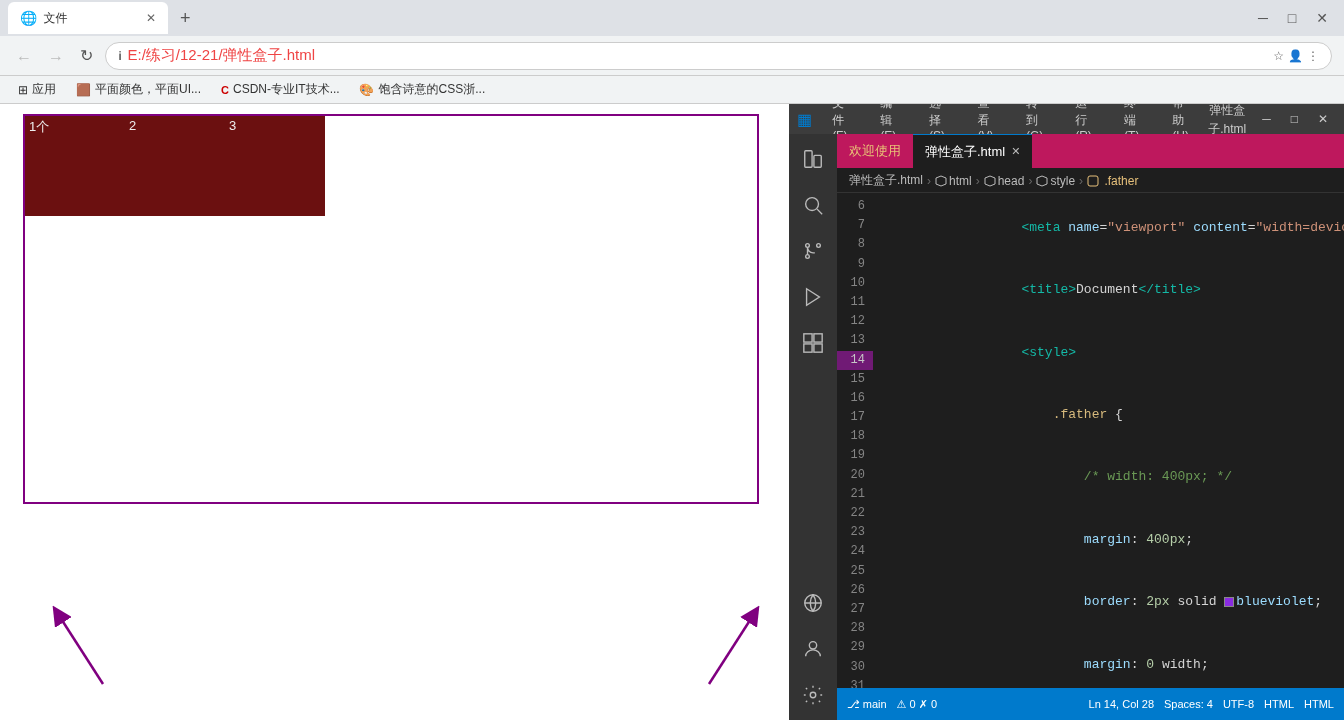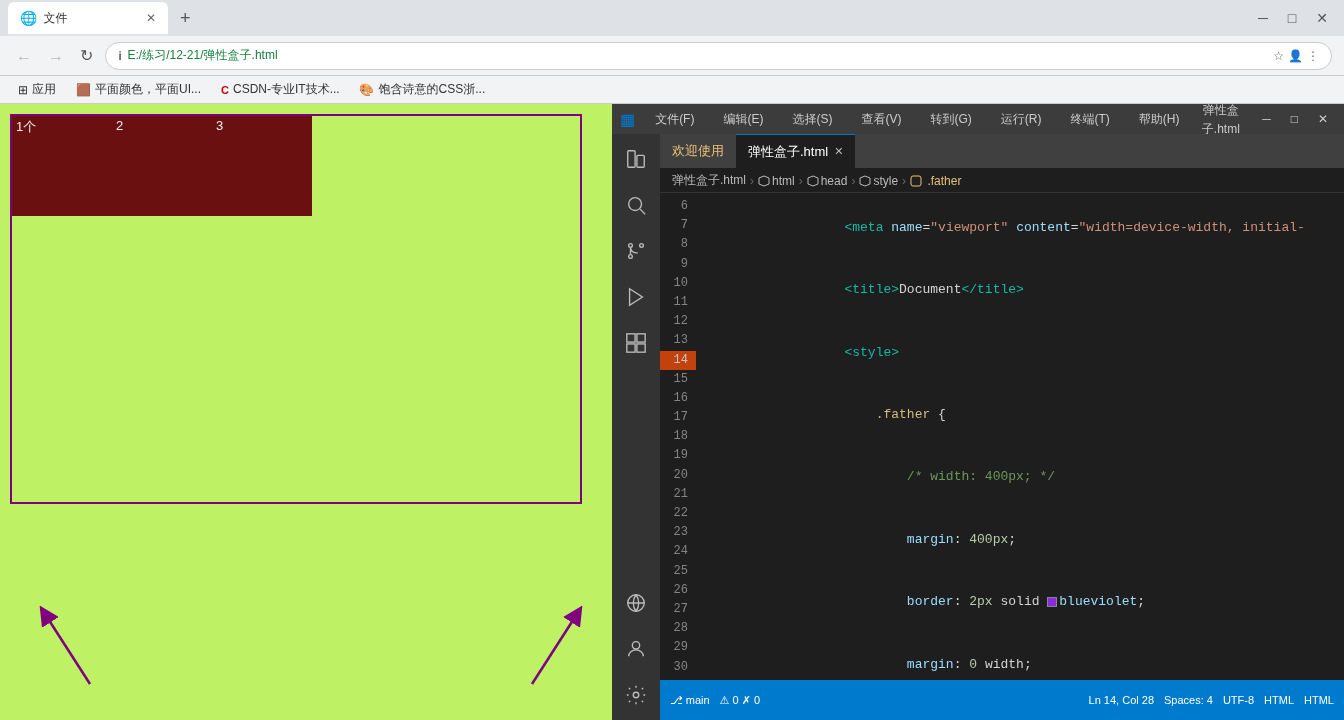--- a/index.html
+++ b/index.html
@@ -14,88 +14,88 @@
     .tab-item .tab-close { margin-left: auto; font-size: 12px; color: #666; cursor: pointer; }
     .tab-new { background: transparent; border: none; font-size: 18px; color: #555; cursor: pointer; padding: 4px 8px; }
     .tab-controls { margin-left: auto; display: flex; gap: 4px; }
     .tab-ctrl-btn { background: transparent; border: none; font-size: 14px; color: #555; cursor: pointer; padding: 2px 8px; }
 
     .address-bar { display: flex; align-items: center; height: 40px; background: #f1f3f4; padding: 0 12px; gap: 8px; border-bottom: 1px solid #ccc; }
     .nav-btn { background: transparent; border: none; font-size: 16px; color: #555; cursor: pointer; padding: 2px 4px; }
     .nav-btn:disabled { color: #bbb; cursor: default; }
     .url-bar { flex: 1; display: flex; align-items: center; background: #fff; border: 1px solid #ccc; border-radius: 20px; padding: 4px 12px; gap: 6px; height: 28px; }
     .url-favicon { font-size: 12px; }
-    .url-text { font-size: 12px; color: #15803d; flex: 1; }
+    .url-text { font-size: 15px; color: #ef4444; flex: 1; }
     .url-icons { display: flex; gap: 4px; align-items: center; }
     .url-icon-btn { background: transparent; border: none; font-size: 12px; color: #666; cursor: pointer; }
 
     .bookmarks-bar { display: flex; align-items: center; height: 28px; background: #f1f3f4; padding: 0 12px; gap: 8px; border-bottom: 1px solid #ccc; }
     .bookmark-item { display: flex; align-items: center; gap: 4px; font-size: 12px; color: #333; cursor: pointer; padding: 2px 6px; border-radius: 4px; }
 
     
     .main-layout { display: flex; flex: 1; overflow: hidden; }
 
     
-    .browser-preview { width: 612px; background: #bef264; display: flex; flex-direction: column; position: relative; overflow: hidden; }
+    .browser-preview { width: 789px; background: #ffffff; display: flex; flex-direction: column; position: relative; overflow: hidden; padding-left: 13px; }
     .preview-content { flex: 1; position: relative; padding: 10px; }
     .flex-demo-box { border: 2px solid purple; width: calc(100% - 20px); height: 390px; position: relative; display: flex; }
     .son-box { width: 100px; height: 100px; background: rgb(107, 16, 16); color: #eee; font-size: 13px; padding: 2px 4px; }
 
     
     .vscode-panel { flex: 1; background: #1e1e1e; display: flex; flex-direction: column; overflow: hidden; }
 
     
     .vscode-titlebar { background: #3c3c3c; height: 30px; display: flex; align-items: center; padding: 0 8px; gap: 8px; }
     .vscode-menu-items { display: flex; gap: 13px; }
     .vscode-menu-item { color: #ccc; font-size: 12px; padding: 2px 8px; cursor: pointer; border-radius: 3px; }
     .vscode-title-center { flex: 1; text-align: center; }
     .vscode-title-text { color: #ccc; font-size: 12px; }
     .vscode-win-controls { display: flex; gap: 4px; margin-left: auto; }
     .win-ctrl { background: transparent; border: none; color: #ccc; font-size: 12px; cursor: pointer; padding: 2px 8px; border-radius: 3px; }
 
     
-    .vscode-tab-bar { background: #404040; height: 35px; display: flex; border-bottom: 1px solid #1e1e1e; }
+    .vscode-tab-bar { background: #be185d; height: 35px; display: flex; border-bottom: 1px solid #1e1e1e; }
     .vscode-welcome-tab { padding: 0 12px; color: #e8c076; font-size: 13px; height: 100%; display: flex; align-items: center; cursor: pointer; }
     .vscode-file-tab { padding: 0 12px; color: #fff; font-size: 13px; height: 100%; display: flex; align-items: center; gap: 6px; cursor: pointer; background: #1e1e1e; border-top: 1px solid #007acc; }
     .vscode-tab-close { font-size: 11px; color: #bbb; cursor: pointer; }
 
     
     .vscode-breadcrumb { background: #1e1e1e; height: 24px; display: flex; align-items: center; padding: 0 12px; gap: 4px; font-size: 12px; color: #bbb; border-bottom: 1px solid #333; }
     .breadcrumb-sep { color: #666; }
     .breadcrumb-item { color: #bbb; cursor: pointer; }
     .breadcrumb-item.active { color: #e6c07b; }
 
     
     .vscode-activity-bar { width: 48px; background: #333; display: flex; flex-direction: column; align-items: center; padding: 8px 0; gap: 12px; flex-shrink: 0; }
     .activity-icon { width: 34px; height: 34px; display: flex; align-items: center; justify-content: center; cursor: pointer; color: #bbb; font-size: 18px; border-radius: 4px; }
     .vscode-editor { flex: 1; overflow: hidden; display: flex; flex-direction: column; }
 
     
     .code-area { flex: 1; overflow-y: auto; background: #1e1e1e; display: flex; font-family: 'Consolas', 'Courier New', monospace; font-size: 13px; line-height: 1.6; }
     .line-numbers { background: #1e1e1e; padding: 4px 0; min-width: 36px; text-align: right; color: #858585; user-select: none; flex-shrink: 0; }
     .line-number { padding: 0 8px 0 4px; font-size: 12px; line-height: 1.6; }
-    .line-number.active { color: #c6c6c6; background: #c2410c; }
+    .line-number.active { color: #c6c6c6; background: #701a75; }
     .code-lines { flex: 1; padding: 4px 0 4px 8px; overflow-x: auto; }
     .code-line { white-space: pre; line-height: 1.6; min-height: 21px; }
     .code-line.active-line { background: #2a2a2a; }
 
     
     .t-tag { color: #14b8a6; }
     .t-attr { color: #9cdcfe; }
     .t-string { color: #ce9178; }
     .t-comment { color: #6a9955; }
     .t-selector { color: #d7ba7d; }
     .t-property { color: #9cdcfe; }
     .t-number { color: #b5cea8; }
     .t-punct { color: #d4d4d4; }
     .t-white { color: #d4d4d4; }
     .t-color-swatch { display: inline-block; width: 10px; height: 10px; border: 1px solid #888; vertical-align: middle; margin-right: 2px; }
 
     
-    .vscode-statusbar { height: 40px; background: #007acc; display: flex; align-items: center; padding: 16px 10px; gap: 10px; }
+    .vscode-statusbar { height: 32px; background: #007acc; display: flex; align-items: center; padding: 16px 10px; gap: 10px; }
     .status-item { color: #fff; font-size: 11px; cursor: pointer; }
   </style>
 </head>
 <body>
 
 <div class="chrome-top">
 
   <div class="tab-bar">
     <div class="tab-item">
       <span class="tab-favicon">🌐</span>

